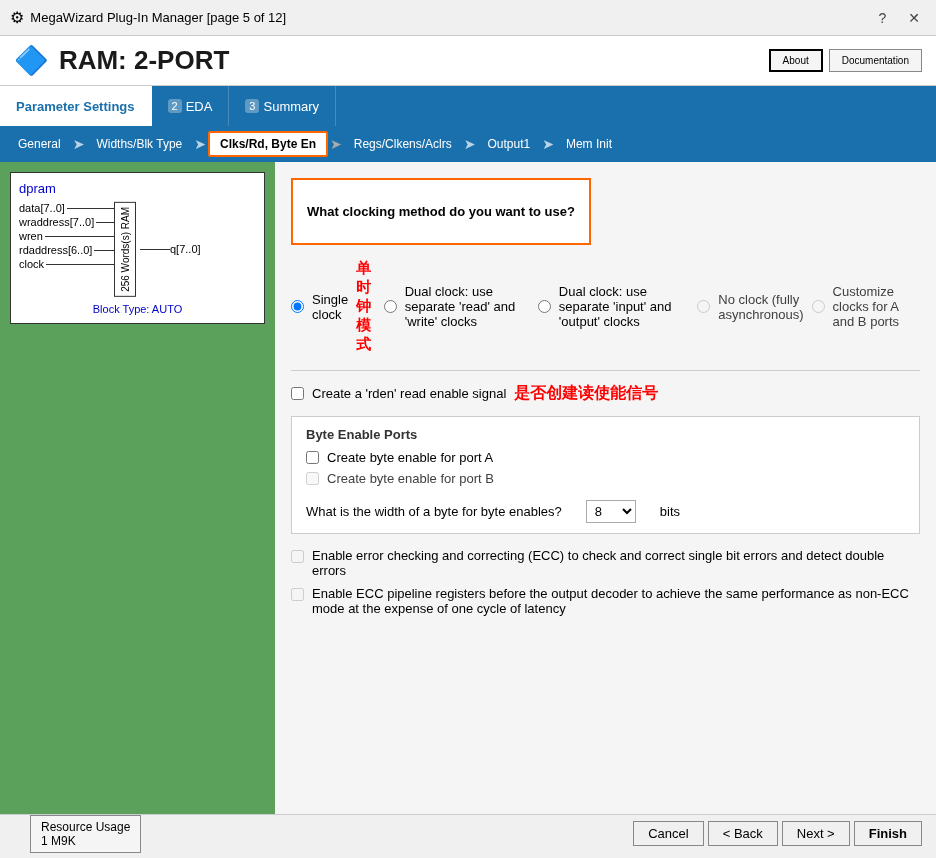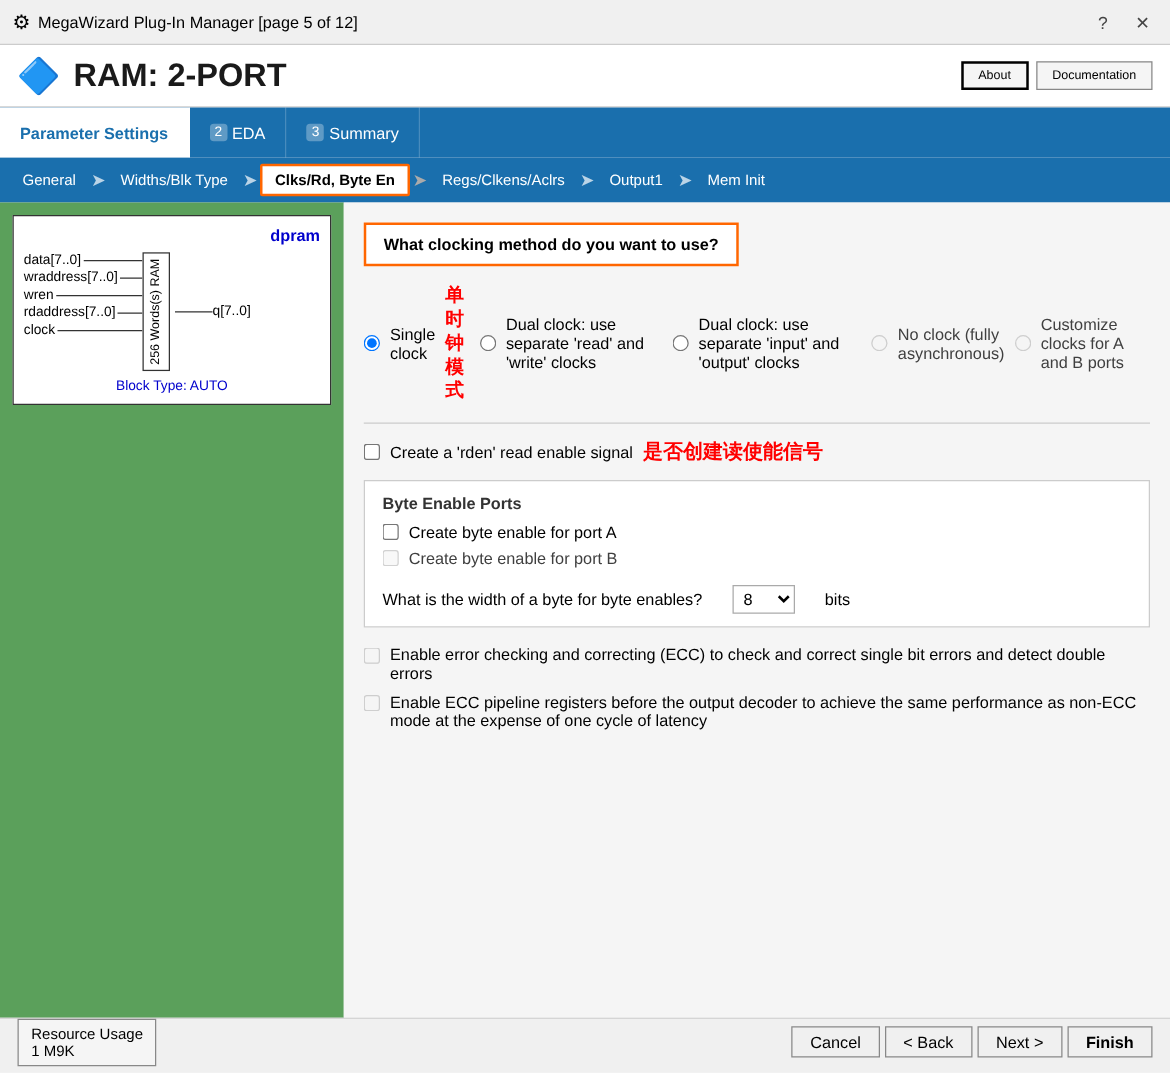--- a/index.html
+++ b/index.html
@@ -103,24 +103,24 @@
     .dpram-box {
       background: white;
       border: 1px solid #333;
       padding: 8px;
       font-size: 12px;
       width: 255px;
       position: relative;
     }
     .dpram-title {
       color: #0000cc;
-      text-align: right;
+      text-align: left;
       font-size: 13px;
       margin-bottom: 6px;
-      font-weight: bold;
+      font-weight: normal;
     }
     .dpram-inner {
       display: flex;
       align-items: stretch;
       gap: 0;
       position: relative;
     }
     .dpram-left-pins { display: flex; flex-direction: column; gap: 2px; font-size: 11px; min-width: 95px; }
     .dpram-pin { display: flex; align-items: center; gap: 2px; }
     .pin-line { flex: 1; height: 1px; background: #333; margin-top: 1px; }
@@ -131,21 +131,21 @@
     .right-panel {
       flex: 1;
       background: #f5f5f5;
       padding: 16px;
       overflow-y: auto;
     }
 
     .question-box {
       border: 2px solid #ff6600;
       background: white;
-      padding: 8px 14px;
+      padding: 24px 14px;
       font-size: 13px;
       font-weight: bold;
       margin-bottom: 14px;
       display: inline-block;
     }
 
     .options-group { display: flex; flex-direction: row; gap: 8px; margin-bottom: 16px; }
     .radio-option { display: flex; align-items: center; gap: 8px; font-size: 13px; }
     .radio-option input[type="radio"] { margin: 0; }
     .radio-label-cn { color: red; font-size: 15px; font-weight: bold; }
@@ -190,20 +190,21 @@
       display: flex;
       align-items: center;
       justify-content: space-between;
       padding: 0 14px;
     }
     .resource-box {
       border: 1px solid #888;
       background: #f5f5f5;
       padding: 4px 10px;
       font-size: 12px;
+      margin-left: 16px;
     }
     .bottom-btns { display: flex; gap: 4px; }
     .bottom-btn {
       border: 1px solid #888;
       background: #f0f0f0;
       padding: 4px 14px;
       font-size: 13px;
       cursor: pointer;
     }
     .bottom-btn.finish { font-weight: bold; }
@@ -286,21 +287,21 @@
           </div>
           <div class="dpram-pin">
             <span>wraddress[7..0]</span>
             <span class="pin-line"></span>
           </div>
           <div class="dpram-pin">
             <span>wren</span>
             <span class="pin-line"></span>
           </div>
           <div class="dpram-pin">
-            <span>rdaddress[7..0]</span>
+            <span>rdaddress[6..0]</span>
             <span class="pin-line"></span>
           </div>
           <div class="dpram-pin">
             <span>clock</span>
             <span class="pin-line"></span>
           </div>
         </div>
         <div style="display:flex; flex-direction:column; align-items:center;">
           <div style="border:1px solid #333; padding: 4px 2px; font-size:10px; writing-mode:vertical-rl; transform:rotate(180deg); min-height:90px; display:flex; align-items:center; justify-content:center; background:white; min-width:22px;">
             <span>256 Words(s) RAM</span>

